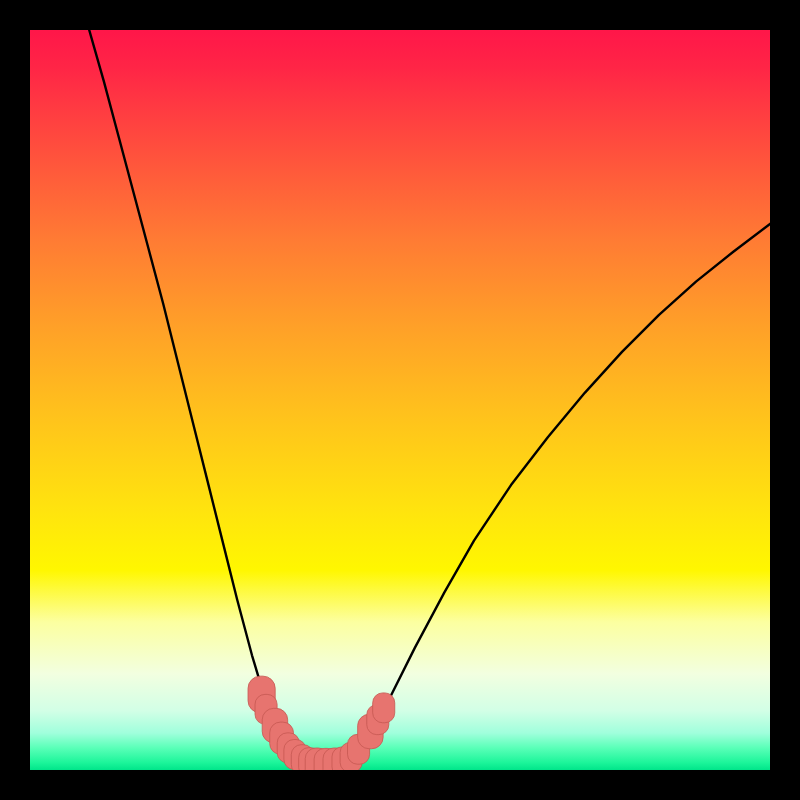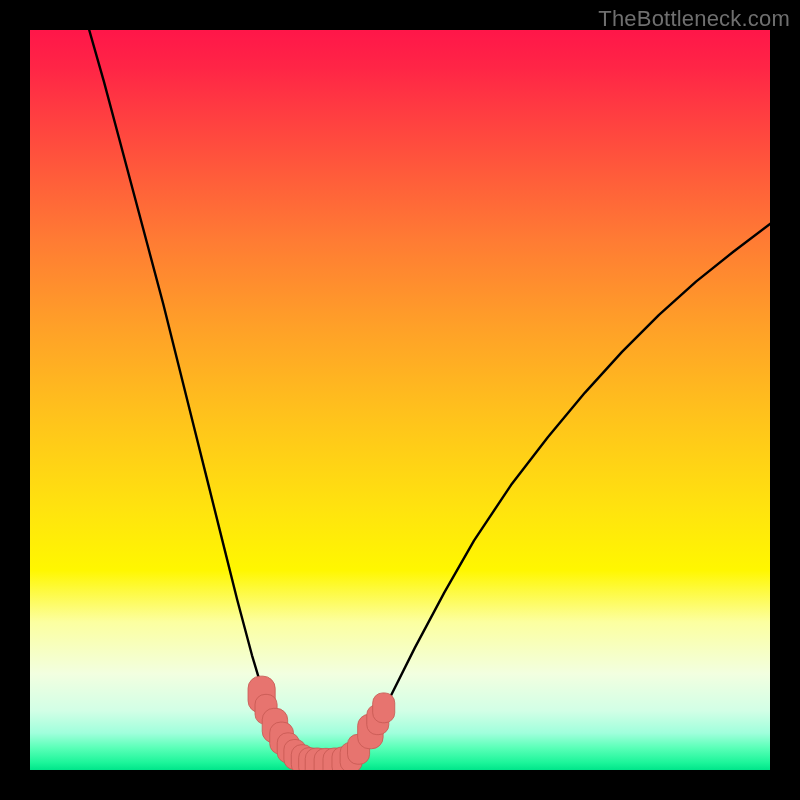--- a/index.html
+++ b/index.html
@@ -58,21 +58,20 @@
   svg.curves {
     position: absolute;
     inset: 0;
   }
 </style>
 </head>
 <body>
 
 <div class="canvas">
 
-  <div class="watermark">TheBottleneck.com</div>
 
   <div class="plot-area">
     <div class="gradient"></div>
     <svg class="curves" viewBox="0 0 740 740" preserveAspectRatio="none">
       <g id="curve-group">
           <path d="M59.20 0.00 L74.00 51.80 L88.80 107.30 L103.60 162.80 L118.40 218.30 L133.20 273.80 L148.00 333.00 L162.80 392.20 L177.60 451.40 L192.40 510.60 L207.20 569.80 L222.00 625.30 L233.10 662.30 L244.20 690.42 L255.30 710.40 L266.40 722.98 L273.80 730.38 L281.20 733.34 L292.30 734.45 L303.40 734.45 L310.80 733.34 L310.80 733.34 L321.90 726.68 L333.00 714.10 L347.80 691.90 L362.60 662.30 L384.80 617.90 L414.40 562.40 L444.00 510.60 L481.00 455.10 L518.00 407.00 L555.00 362.60 L592.00 321.90 L629.00 284.90 L666.00 251.60 L703.00 222.00 L740.00 193.88" fill="none" stroke="#000000" stroke-width="2.4" stroke-linecap="round" stroke-linejoin="round"></path>
         </g>
       <g id="marker-group">
           <rect x="218.03" y="646.14" width="27.17" height="36.76" rx="12.23" fill="#e7746f" stroke="#c55852" stroke-width="0.8"></rect>
           <rect x="225.02" y="664.38" width="22.08" height="29.87" rx="9.94" fill="#e7746f" stroke="#c55852" stroke-width="0.8"></rect>

